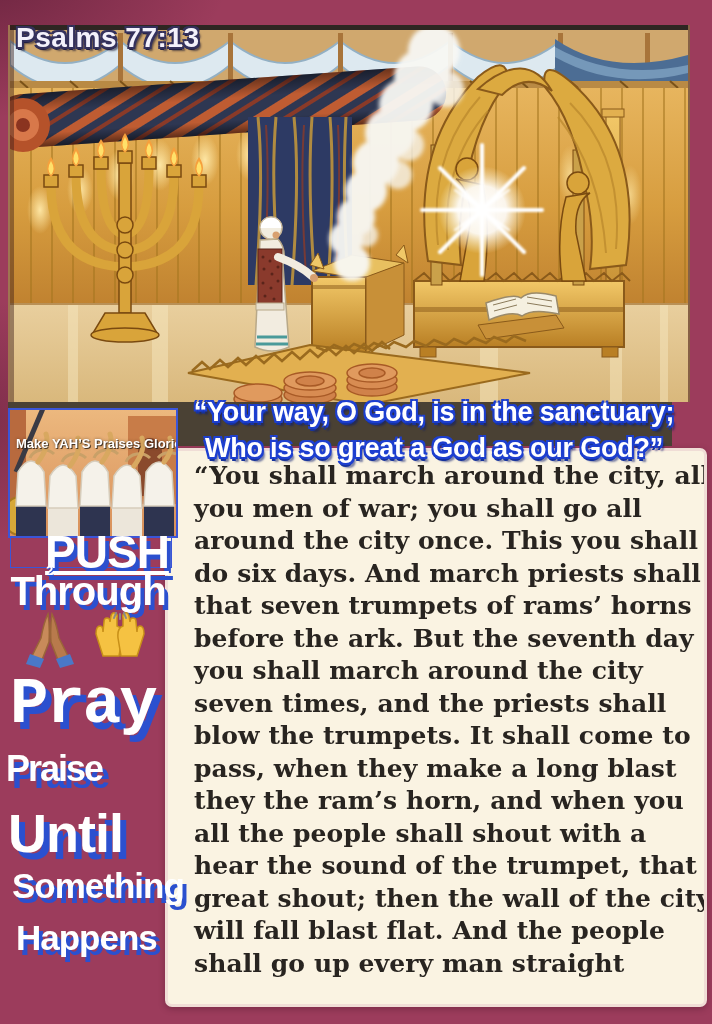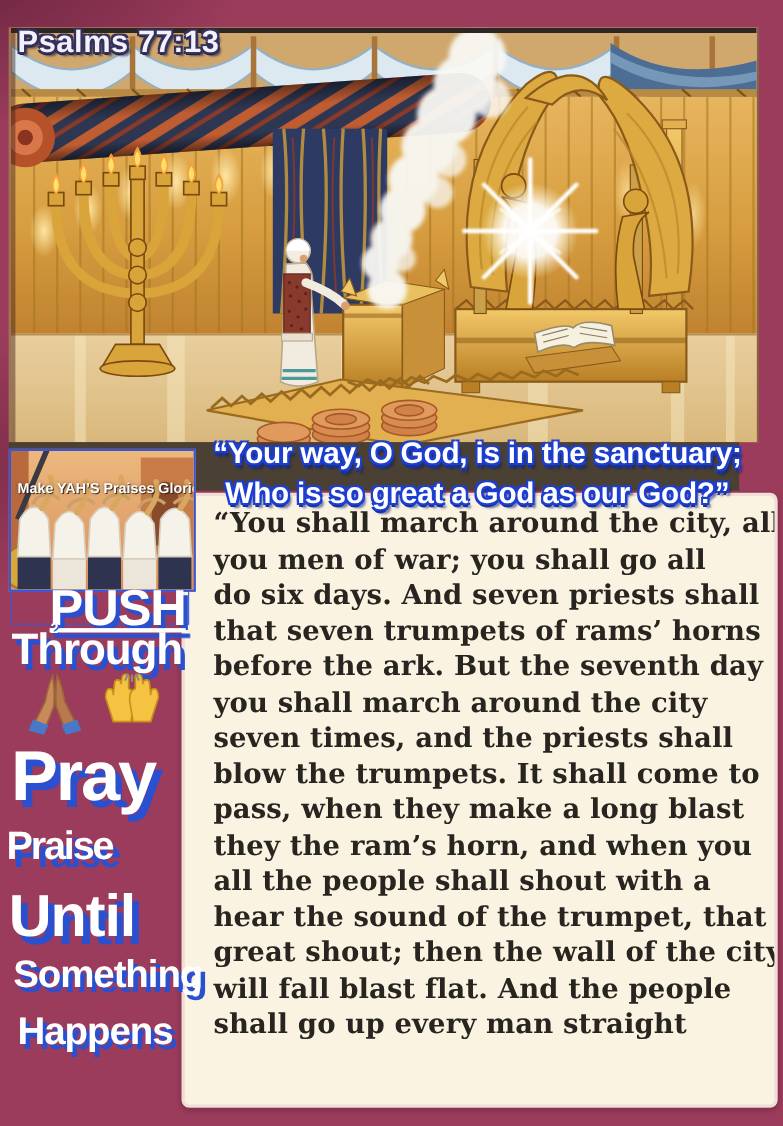--- a/index.html
+++ b/index.html
@@ -59,21 +59,21 @@
     border:1px solid #3b55d8; box-sizing:border-box;
   }
   .sb-word{
     color:#ffffff; font-weight:bold; z-index:6; white-space:nowrap;
     text-shadow:4px 5px 0 #2b50cf;
   }
   .w-push{left:10px; top:532px; width:194px; text-align:center; font-size:46px; line-height:40px; letter-spacing:-1px;text-decoration:underline;}
   .w-num{left:46px; top:563px; font-size:13px; text-shadow:1px 1px 0 #2b50cf;}
   .w-through{left:0px; top:570px; width:176px; text-align:center; font-size:40px; line-height:42px; letter-spacing:-1px;}
   .emoji-row{left:24px; top:612px; width:140px; z-index:6; display:flex; gap:14px; align-items:flex-end;}
-  .w-pray{left:10px; top:673px; font-size:64px; line-height:64px; letter-spacing:-2px; text-shadow:6px 7px 0 #2b50cf;}
+  .w-pray{left:10px; top:673px; font-size:64px; line-height:64px; letter-spacing:-2px; text-shadow:6px 7px 0 #2b50cf;font-family:Liberation Mono, monospace;}
   .w-praise{left:6px; top:740px; font-size:36px; line-height:58px; letter-spacing:-2px; text-shadow:6px 7px 0 #2b50cf;}
   .w-until{left:8px; top:805px; font-size:54px; line-height:56px; letter-spacing:-1px; text-shadow:6px 7px 0 #2b50cf;}
   .w-something{left:12px; top:866px; font-size:35px; line-height:40px; letter-spacing:-1px;}
   .w-happens{left:16px; top:918px; font-size:35px; line-height:40px; letter-spacing:-1px;}
 
   
   .panel{
     left:165px; top:448px; width:542px; height:559px; z-index:3;
     background:#faf3e2; border:3px solid #f0ddd6; border-radius:7px;
     box-sizing:border-box; overflow:hidden;
@@ -520,21 +520,22 @@
 <div class="abs sb-word w-pray">Pray</div>
 <div class="abs sb-word w-praise">Praise</div>
 <div class="abs sb-word w-until">Until</div>
 <div class="abs sb-word w-something">Something</div>
 <div class="abs sb-word w-happens">Happens</div>
 
 <div class="abs panel">
   <div class="panel-text">
     <div>“You shall march around the city, all</div>
     <div>you men of war; you shall go all</div>
-    <div>do six days. And seven priests shall</div>
+    <div>around the city once. This you shall</div>
+    <div>do six days. And march priests shall</div>
     <div>that seven trumpets of rams’ horns</div>
     <div>before the ark. But the seventh day</div>
     <div>you shall march around the city</div>
     <div>seven times, and the priests shall</div>
     <div>blow the trumpets. It shall come to</div>
     <div>pass, when they make a long blast</div>
     <div>they the ram’s horn, and when you</div>
     <div>all the people shall shout with a</div>
     <div>hear the sound of the trumpet, that</div>
     <div>great shout; then the wall of the city</div>

